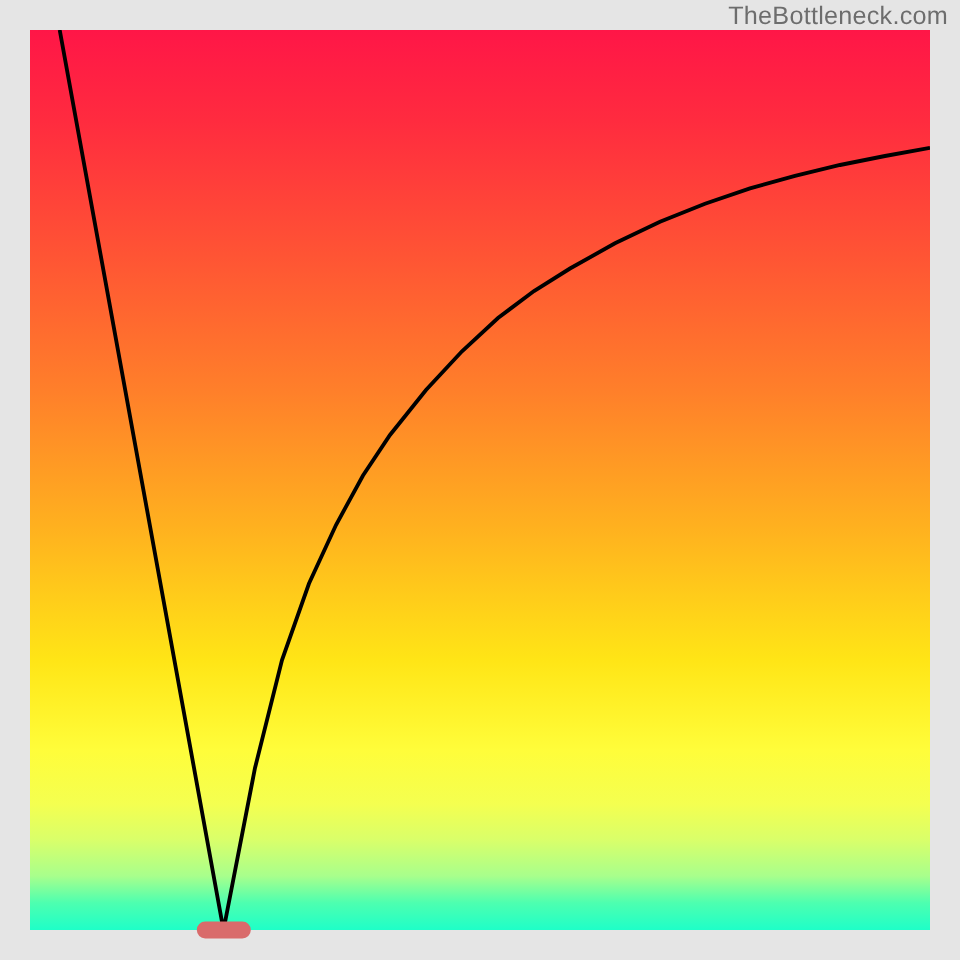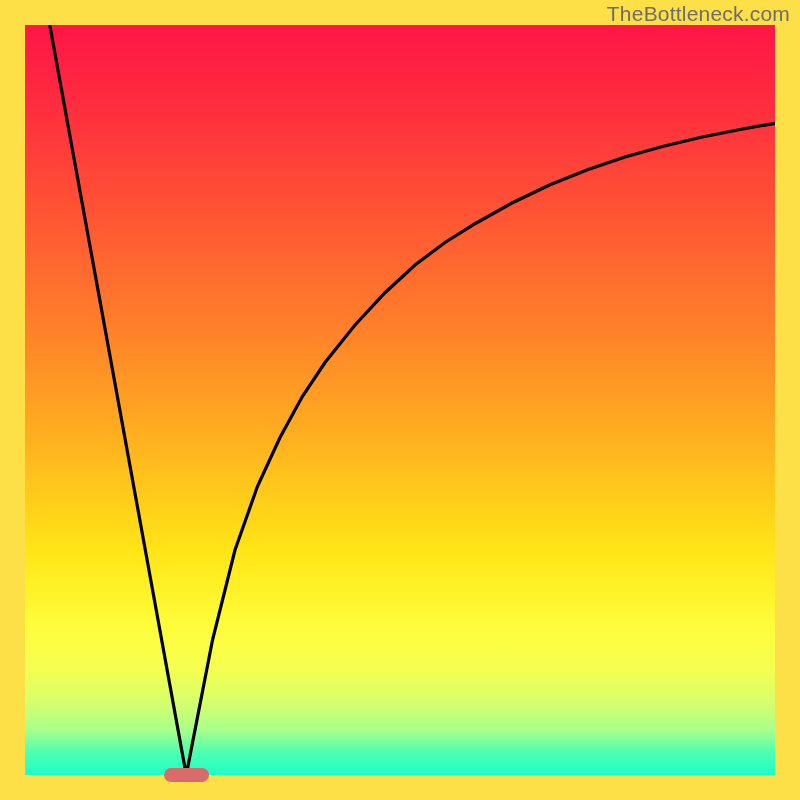--- a/index.html
+++ b/index.html
@@ -8,21 +8,21 @@
     width: 800px;
     height: 800px;
     background: #000000;
     overflow: hidden;
     font-family: Arial, Helvetica, sans-serif;
   }
   .frame {
     position: relative;
     width: 800px;
     height: 800px;
-    background: #fde047;
+    background: #e5e5e5;
   }
   .plot-area {
     position: absolute;
     left: 25px;
     top: 25px;
     width: 750px;
     height: 750px;
     
     background: linear-gradient(to bottom,
       #ff1647 0%,

